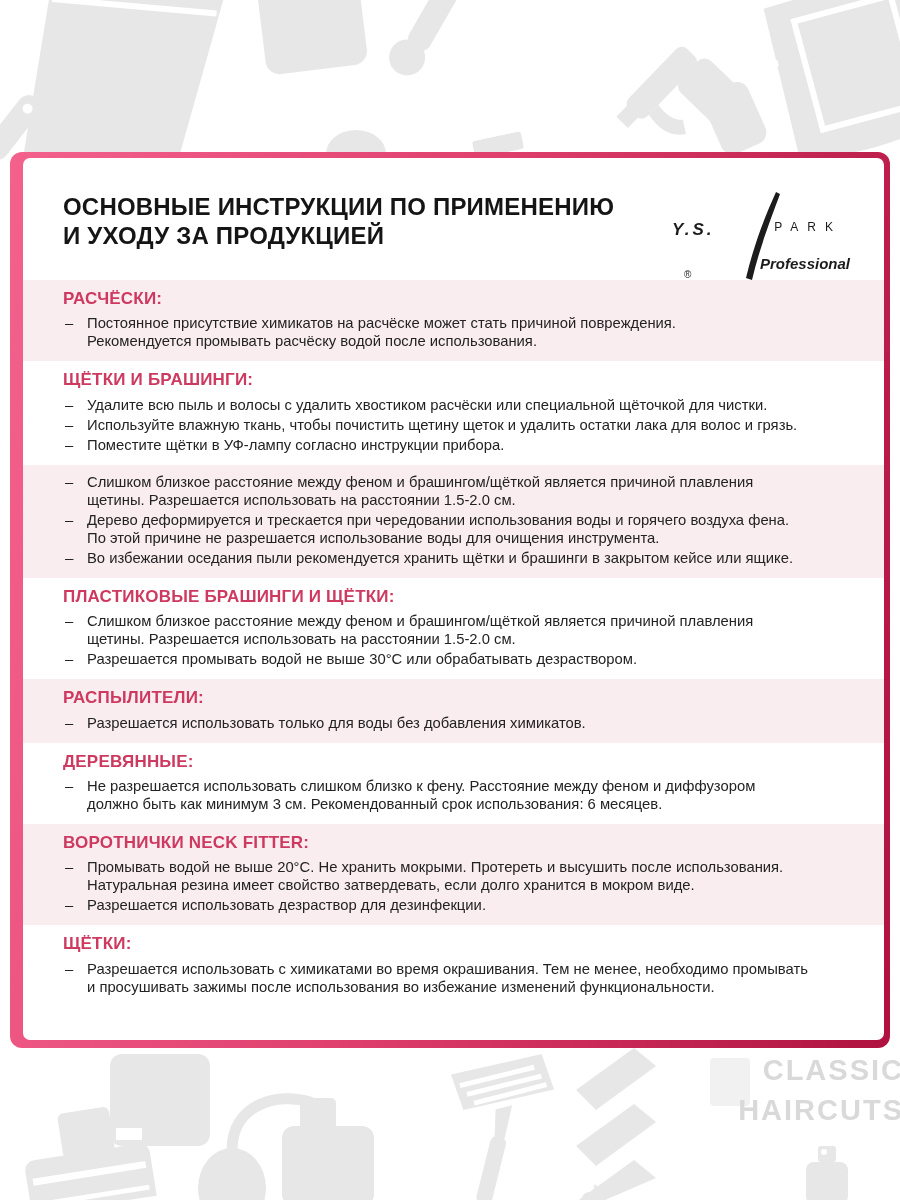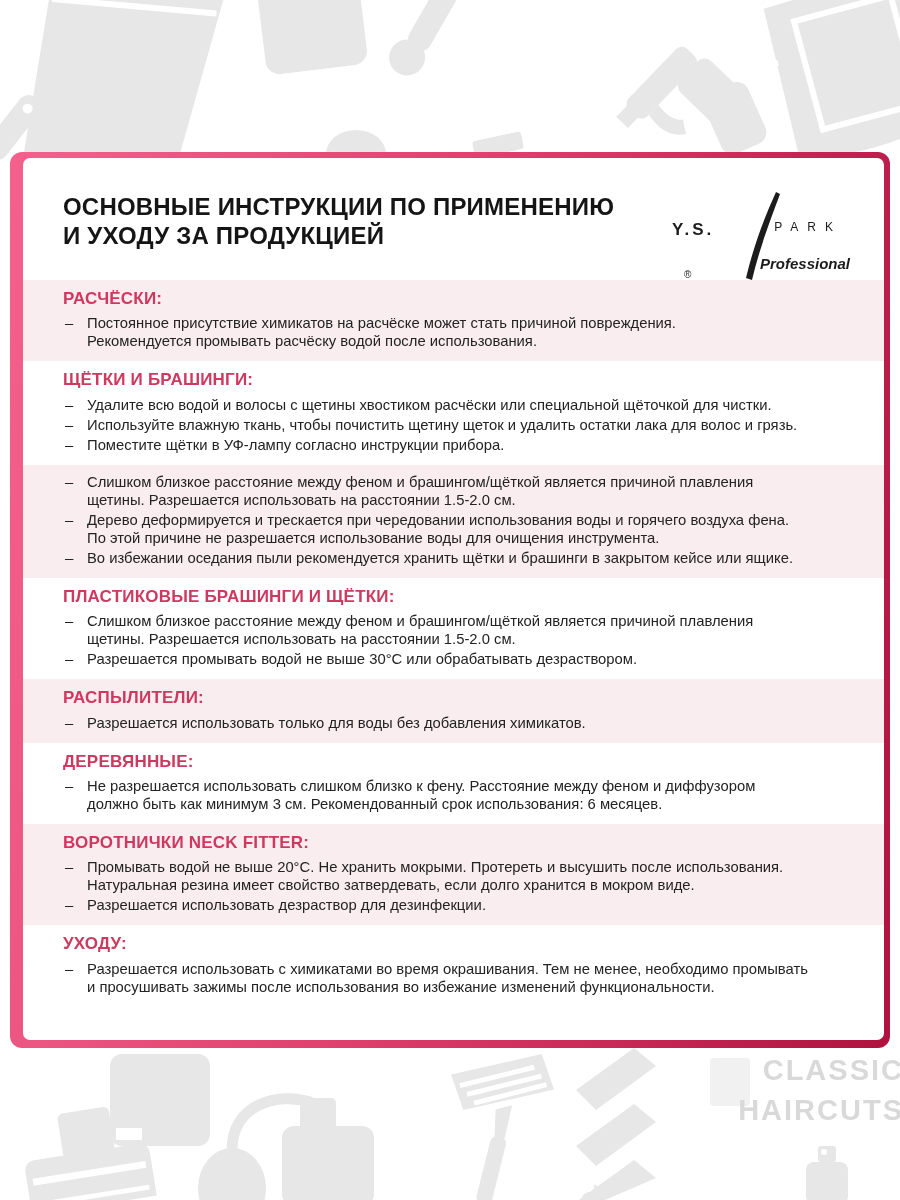--- a/index.html
+++ b/index.html
@@ -19,21 +19,21 @@
         padding:6px 6px 8px 13px;border-radius:12px;z-index:5;
         background:linear-gradient(100deg,var(--border-start,#f4618d) 0%,#e0416f 45%,var(--border-end,#b0123f) 100%);}
   .card-inner{width:100%;height:100%;background:#fff;border-radius:7px;overflow:hidden;box-sizing:border-box;}
 
   .card-header{display:flex;justify-content:space-between;align-items:flex-start;
                padding:34px 34px 0 40px;height:122px;box-sizing:border-box;}
   .doc-title{margin:0;font-size:24px;line-height:1.22;font-weight:bold;color:#151515;letter-spacing:.2px;}
 
   
   .logo{position:relative;width:180px;height:86px;flex:0 0 auto;margin-top:2px;color:#1c1c1c;}
-  .logo .ys{position:absolute;left:2px;top:26px;font-size:17px;font-weight:bold;letter-spacing:3px;}
+  .logo .ys{position:absolute;left:2px;top:26px;font-size:17px;font-weight:bold;letter-spacing:3px;font-style:italic;}
   .logo .park{position:absolute;right:8px;top:26px;font-size:12px;font-weight:normal;letter-spacing:9px;}
   .logo .prof{position:absolute;right:0;bottom:8px;font-size:15px;font-weight:bold;font-style:italic;}
   .logo .reg{position:absolute;left:14px;bottom:0;font-size:10px;}
   .logo svg{position:absolute;left:66px;top:-2px;}
 
   
   .sections{width:100%;}
   .sec{padding:8px 40px 11px 40px;}
   .sec.tinted{background:var(--band,#f9edf0);}
   .sec h2{margin:0 0 5px 0;font-size:17px;line-height:1.25;font-weight:bold;
@@ -183,21 +183,21 @@
     <h2>РАСЧЁСКИ:</h2>
     <ul>
               <li><span class="dash">–</span><span class="txt">Постоянное присутствие химикатов на расчёске может стать причиной повреждения.
 Рекомендуется промывать расчёску водой после использования.</span></li>
             </ul>
   </section>
 
   <section class="sec">
     <h2>ЩЁТКИ И БРАШИНГИ:</h2>
     <ul>
-              <li><span class="dash">–</span><span class="txt">Удалите всю водой и волосы с щетины хвостиком расчёски или специальной щёточкой для чистки.</span></li>
+              <li><span class="dash">–</span><span class="txt">Удалите всю пыль и волосы с удалить хвостиком расчёски или специальной щёточкой для чистки.</span></li>
               <li><span class="dash">–</span><span class="txt">Используйте влажную ткань, чтобы почистить щетину щеток и удалить остатки лака для волос и грязь.</span></li>
               <li><span class="dash">–</span><span class="txt">Поместите щётки в УФ-лампу согласно инструкции прибора.</span></li>
             </ul>
   </section>
 
   <section class="sec tinted">
     <ul>
               <li><span class="dash">–</span><span class="txt">Слишком близкое расстояние между феном и брашингом/щёткой является причиной плавления
 щетины. Разрешается использовать на расстоянии 1.5-2.0 см.</span></li>
               <li><span class="dash">–</span><span class="txt">Дерево деформируется и трескается при чередовании использования воды и горячего воздуха фена.
@@ -234,21 +234,21 @@
   <section class="sec tinted">
     <h2>ВОРОТНИЧКИ NECK FITTER:</h2>
     <ul>
               <li><span class="dash">–</span><span class="txt">Промывать водой не выше 20°C. Не хранить мокрыми. Протереть и высушить после использования.
 Натуральная резина имеет свойство затвердевать, если долго хранится в мокром виде.</span></li>
               <li><span class="dash">–</span><span class="txt">Разрешается использовать дезраствор для дезинфекции.</span></li>
             </ul>
   </section>
 
   <section class="sec">
-    <h2>УХОДУ:</h2>
+    <h2>ЩЁТКИ:</h2>
     <ul>
               <li><span class="dash">–</span><span class="txt">Разрешается использовать с химикатами во время окрашивания. Тем не менее, необходимо промывать
 и просушивать зажимы после использования во избежание изменений функциональности.</span></li>
             </ul>
   </section>
 </div>
 
     </div>
   </div>
 </div>

